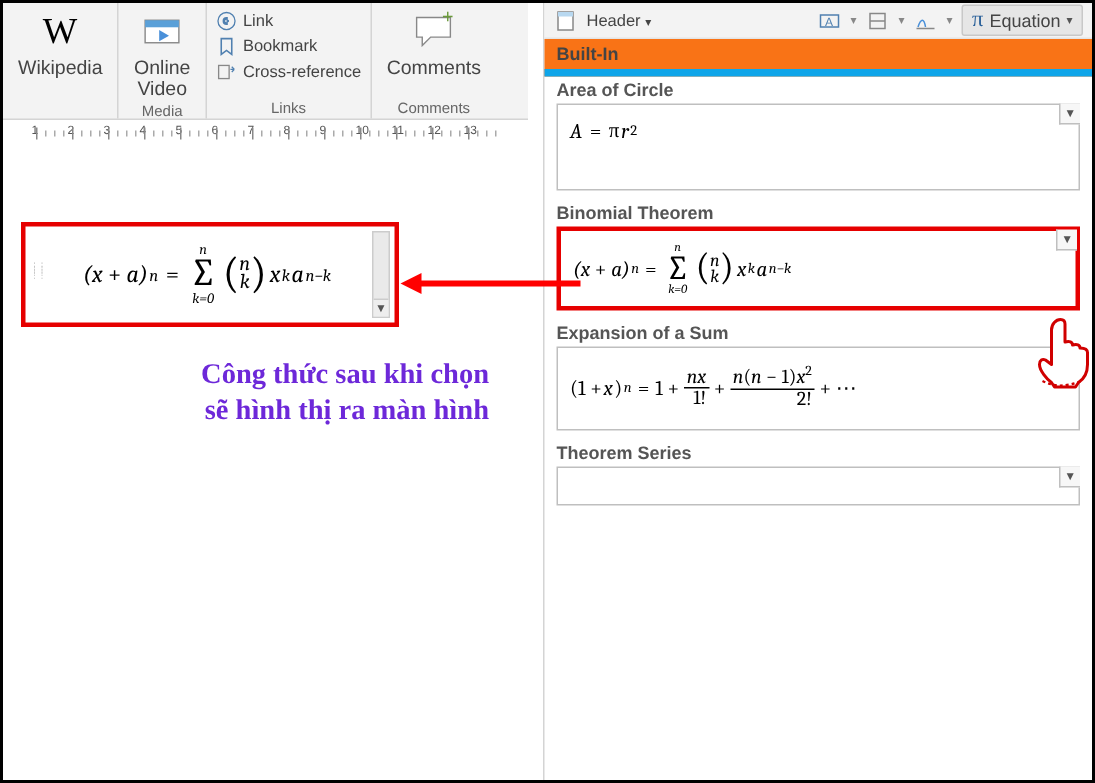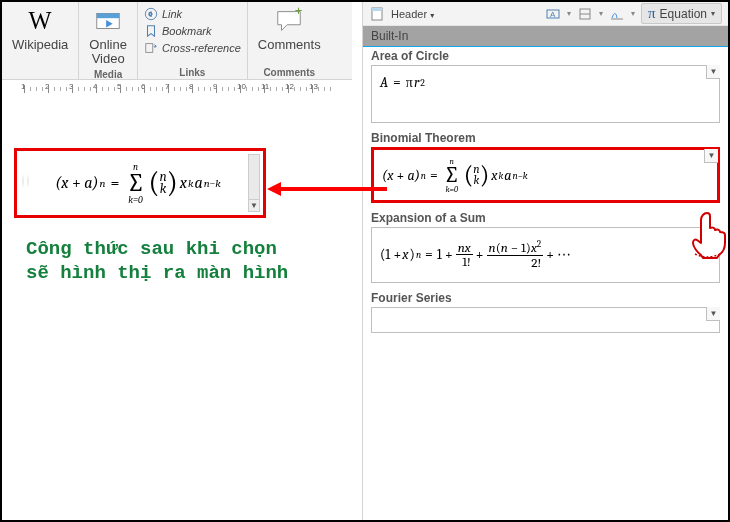--- a/index.html
+++ b/index.html
@@ -23,32 +23,32 @@
     width: 350px;
   }
   .rgroup {
     display: flex; flex-direction: column;
     align-items: center;
     justify-content: space-between;
     padding: 2px 4px 0 4px;
     border-right: 1px solid #d4d4d4;
   }
   .rgroup .body { display:flex; align-items:flex-start; gap:4px; flex:1;}
-  .rgroup .lbl { font-size: 10px; color:#666; padding-bottom:1px;font-weight:bold;}
+  .rgroup .lbl { font-size: 10px; color:#666; padding-bottom:1px;}
   .bigbtn {
     display:flex; flex-direction:column; align-items:center;
     justify-content:center; gap:2px;
     padding: 2px 6px;
     cursor: pointer;
     color:#444;
   }
   .bigbtn .ic { width:30px; height:30px; display:flex;align-items:center;justify-content:center;}
   .bigbtn .txt { font-size:13px; text-align:center; line-height:1.1;}
   .linklist { display:flex; flex-direction:column; gap:1px; padding-top:2px;}
-  .linkrow { display:flex; align-items:center; gap:4px; font-size:11px; cursor:pointer; padding:1px 2px;font-style:italic;}
+  .linkrow { display:flex; align-items:center; gap:4px; font-size:11px; cursor:pointer; padding:1px 2px;}
   .linkrow .ic { width:14px; height:14px; display:flex;align-items:center;justify-content:center;}
   
   .ruler {
     width:350px; height:18px; position:relative;
     background:#fff;
     font-size:7px; color:#555;
     overflow:hidden;
   }
   .ruler .ticks {
     position:relative; left:22px; top:0; height:18px;
@@ -81,25 +81,25 @@
     position:absolute; right:3px; top:3px; width:12px; bottom:3px;
     background:#eaeaea; border:1px solid #ccc;
   }
   .eqbox-scroll .dd {
     position:absolute; bottom:0; left:0; right:0; height:12px;
     display:flex;align-items:center;justify-content:center;
     font-size:8px;color:#555;background:#eee;border-top:1px solid #ccc;
   }
   .caption {
     position:absolute; left:24px; top:140px; width:300px;
-    text-align:left;
-    color:#15803d;
+    text-align:right;
+    color:#6d28d9;
     font-weight:700;
     font-size:19px;
-    font-family: Liberation Mono, monospace;
+    font-family: Liberation Serif, serif;
     line-height:1.25;
   }
   
   .arrow {
     position:absolute; left:265px; top:180px; width:120px; height:14px;
     z-index:5;
   }
   .arrow .shaft {
     position:absolute; left:12px; right:0; top:5px; height:4px; background:#ff0000;
   }
@@ -125,22 +125,22 @@
   }
   .rpanel .toprow .sp { flex:1; }
   .rpanel .toprow .eqbtn {
     display:flex; align-items:center; gap:4px;
     background:#e6e6e6; border:1px solid #c8c8c8;
     padding:1px 6px; border-radius:2px; cursor:pointer;
     font-size:12px;
   }
   .rpanel .toprow .mini { width:16px;height:16px;display:flex;align-items:center;justify-content:center;color:#555;}
   .sectionhdr {
-    background:#a3a3a3; padding:3px 8px; font-size:12px; font-weight:400;
-    color:#444; border-bottom:1px solid #0ea5e9;
+    background:#f97316; padding:3px 8px; font-size:12px; font-weight:700;
+    color:#444; border-bottom:5px solid #0ea5e9;
   }
   .cat {
     padding:2px 8px 0 8px; font-size:12px; font-weight:700; color:#555;
   }
   .eqcard {
     margin:2px 8px 6px 8px;
     border:1px solid #bfbfbf;
     background:#fff; position:relative;
     padding:6px 8px;
     font-family: Cambria, "Times New Roman", serif;
@@ -485,21 +485,21 @@
       <span class="frac">
           <span class="n"><span>n</span><span class="upright">(</span><span>n</span><span class="upright"> − 1)</span><span>x</span><span class="sup upright">2</span></span>
           <span class="bar"></span>
           <span class="d upright">2!</span>
         </span>
       <span class="upright"> + ⋯</span>
     </span>
     <span class="ddarr">▼</span>
   </div>
 
-  <div class="cat">Fourier Series</div>
+  <div class="cat">Theorem Series</div>
   <div class="eqcard" style="height:26px">
     <span class="ddarr">▼</span>
   </div>
 </div>
 
 <div class="pointer">
   <svg viewBox="0 0 40 50">
     <g fill="#fff" stroke="#d00000" stroke-width="2" stroke-linejoin="round">
       <path d="M18 3c2 0 3 1 3 3v12c3-1 5 0 5 2 3-1 5 0 5 2 3 0 5 1 5 3v8c0 6-3 10-6 12l-2 3H14l-2-3c-3-2-8-8-8-12 0-3 2-4 4-3l4 3V10c0-4 3-7 6-7z"></path>
     </g>

